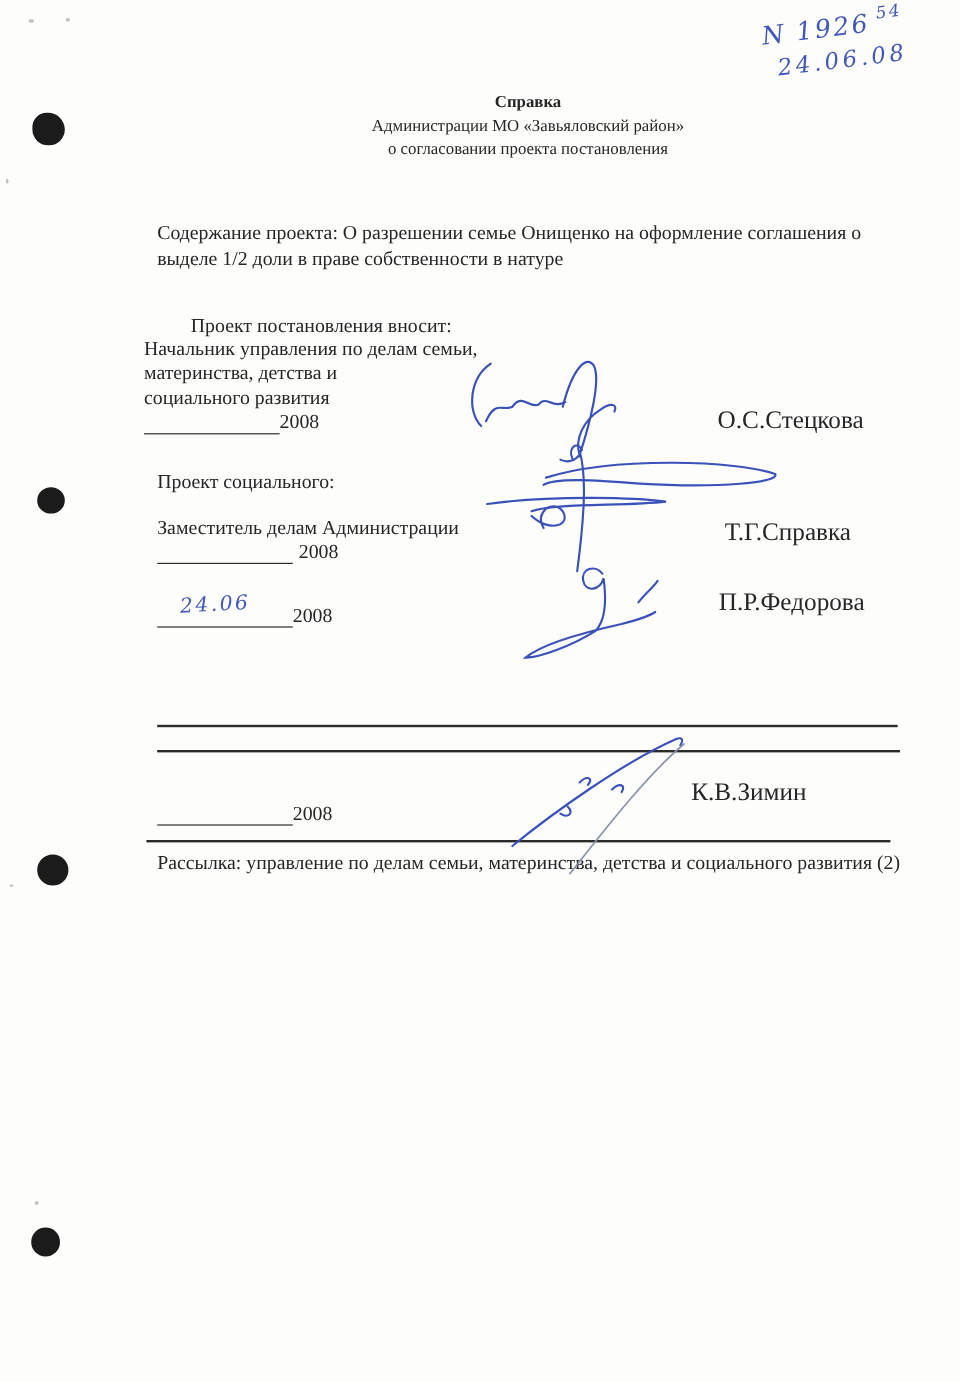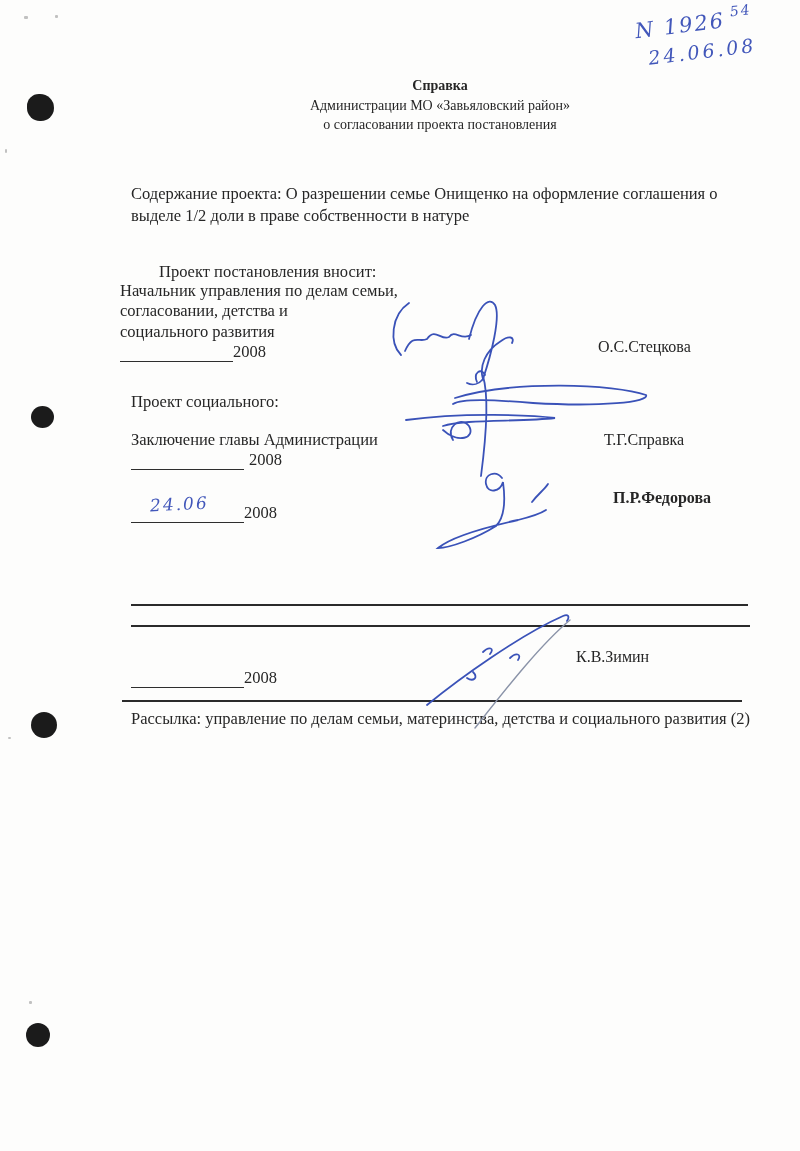--- a/index.html
+++ b/index.html
@@ -13,28 +13,28 @@
   .title-block { left:90px; top:76px; width:700px; text-align:center; font-size:14px; line-height:19.5px; }
   .title-bold { font-weight:bold; }
   .summary { left:131px; top:183px; width:588px; font-size:16.5px; line-height:21.5px; }
   .summary b { font-weight:normal; }
   .body-text { font-size:16.5px; line-height:20.3px; }
   .p-vnosit { left:131px; top:262px;margin-left:28px; }
   .stetskova-block { left:120px; top:281px; }
   .year-row { display:flex; align-items:flex-end; font-size:16.5px; }
   .fill-line { display:inline-block; width:113px; height:19px; border-bottom:1.6px solid #2e2e2e; }
   .gap { margin-left:5px; }
-  .name { font-size:16px; }
+  .name { font-size:21px; }
   .n-stetskova { left:598px; top:338px; }
   .p-soglasovan { left:131px; top:392px; }
   .pushina-pos { left:131px; top:430px; }
   .n-pushina  { left:604px; top:431px; }
   .pushina-year { left:131px; top:450px; }
   .fedorova-pos { left:131px; top:484px; }
-  .n-fedorova { left:613px; top:489px;font-weight:bold; }
+  .n-fedorova { left:599px; top:489px; }
   .fedorova-year { left:131px; top:503px; }
   .conclusion-row { left:131px; top:560px; width:617px; display:flex; font-size:16.5px; }
   .conc-line { flex:1; height:21px; margin-left:6px; border-bottom:2px solid #2b2b2b; }
   .rule { height:0; border-top:2px solid #2b2b2b; }
   .rule-1 { left:131px; top:604px; width:617px; }
   .rule-2 { left:131px; top:625px; width:619px; }
   .zimin-pos { left:131px; top:648px; }
   .n-zimin { left:576px; top:648px; }
   .zimin-year { left:131px; top:668px; }
   .rule-3 { left:122px; top:700px; width:620px; }
@@ -87,32 +87,32 @@
     <div>Администрации МО «Завьяловский район»</div>
     <div>о согласовании проекта постановления</div>
   </div>
 
   <div class="abs summary"><b>Содержание проекта</b><span>: О разрешении  семье Онищенко на оформление соглашения о выделе 1/2 доли в праве собственности в натуре</span></div>
 
   <div class="abs body-text p-vnosit">Проект постановления вносит:</div>
 
   <div class="abs body-text stetskova-block">
     <div>Начальник управления по делам семьи,</div>
-    <div>согласовании, детства и</div>
+    <div>материнства, детства и</div>
     <div>социального развития</div>
     <div class="year-row">
         <span class="fill-line"></span>
         <span>2008</span>
       </div>
   </div>
   <div class="abs name n-stetskova">О.С.Стецкова</div>
 
   <div class="abs body-text p-soglasovan">Проект социального:</div>
 
-  <div class="abs body-text pushina-pos">Заключение главы Администрации</div>
+  <div class="abs body-text pushina-pos">Заместитель делам Администрации</div>
   <div class="abs name n-pushina">Т.Г.Справка</div>
   <div class="abs year-row pushina-year">
       <span class="fill-line"></span>
       <span class="gap">2008</span>
     </div>
 
   <div class="abs name n-fedorova">П.Р.Федорова</div>
   <div class="abs year-row fedorova-year">
       <span class="fill-line"></span>
       <span>2008</span>

